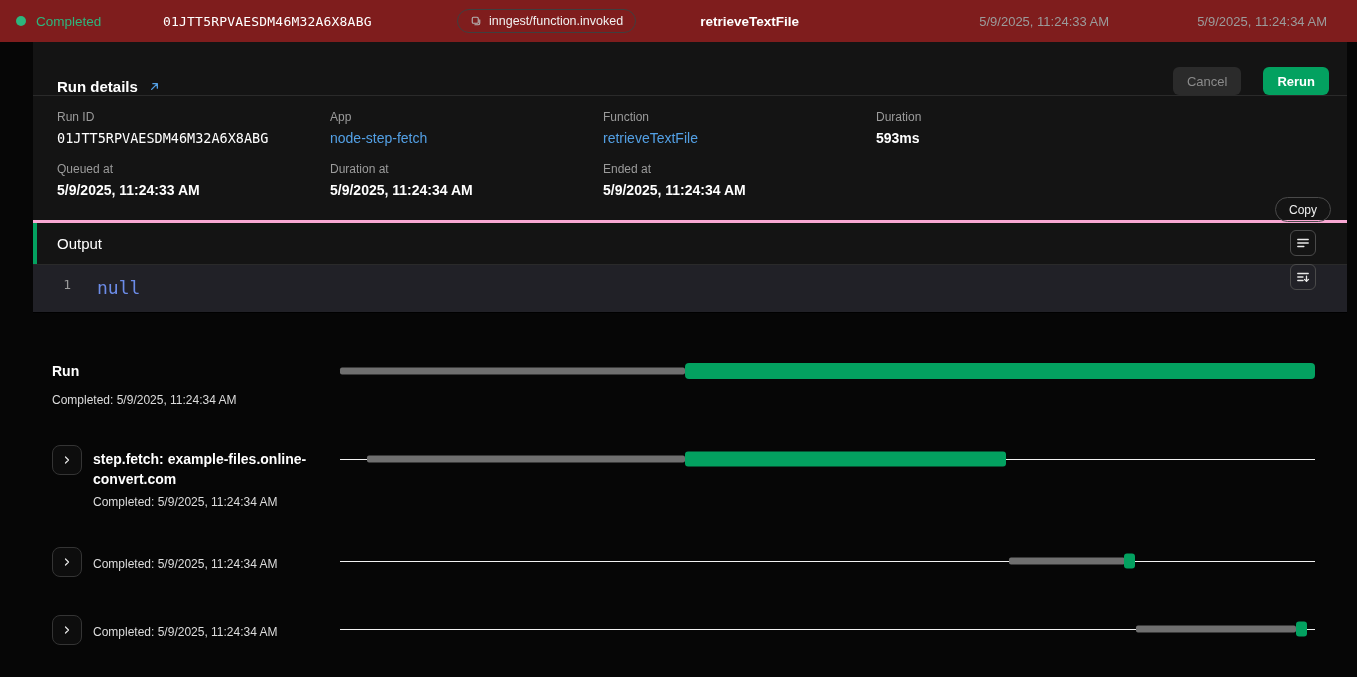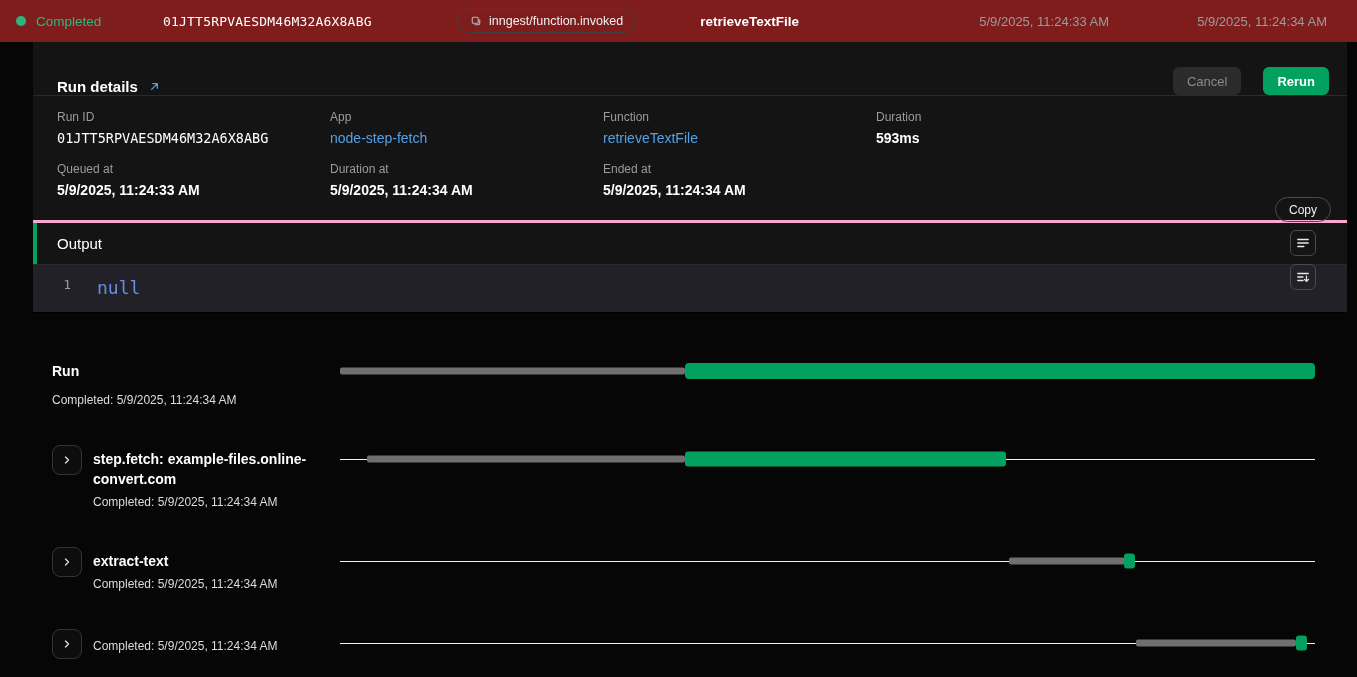--- a/index.html
+++ b/index.html
@@ -216,21 +216,20 @@
   <div class="t-row">
     <div class="t-left">
       <button class="chev-btn">
         <span style="display:inline-flex;">
           <svg width="12" height="12" viewBox="0 0 16 16">
               <path d="M6 4l4 4-4 4" stroke="#e8e8e8" stroke-width="1.6" fill="none" stroke-linecap="round" stroke-linejoin="round"></path>
             </svg>
         </span>
       </button>
       <div class="t-text">
-        <div class="t-title">extract-text</div>
         <div class="t-completed">Completed: 5/9/2025, 11:24:34 AM</div>
       </div>
     </div>
     <div class="t-track lined">
       <span class="bar gray" style="left:68.6%;width:11.9%"></span>
       <span class="bar green" style="left:80.4%;width:1.1%"></span>
     </div>
   </div>
 
   <div class="t-row">

